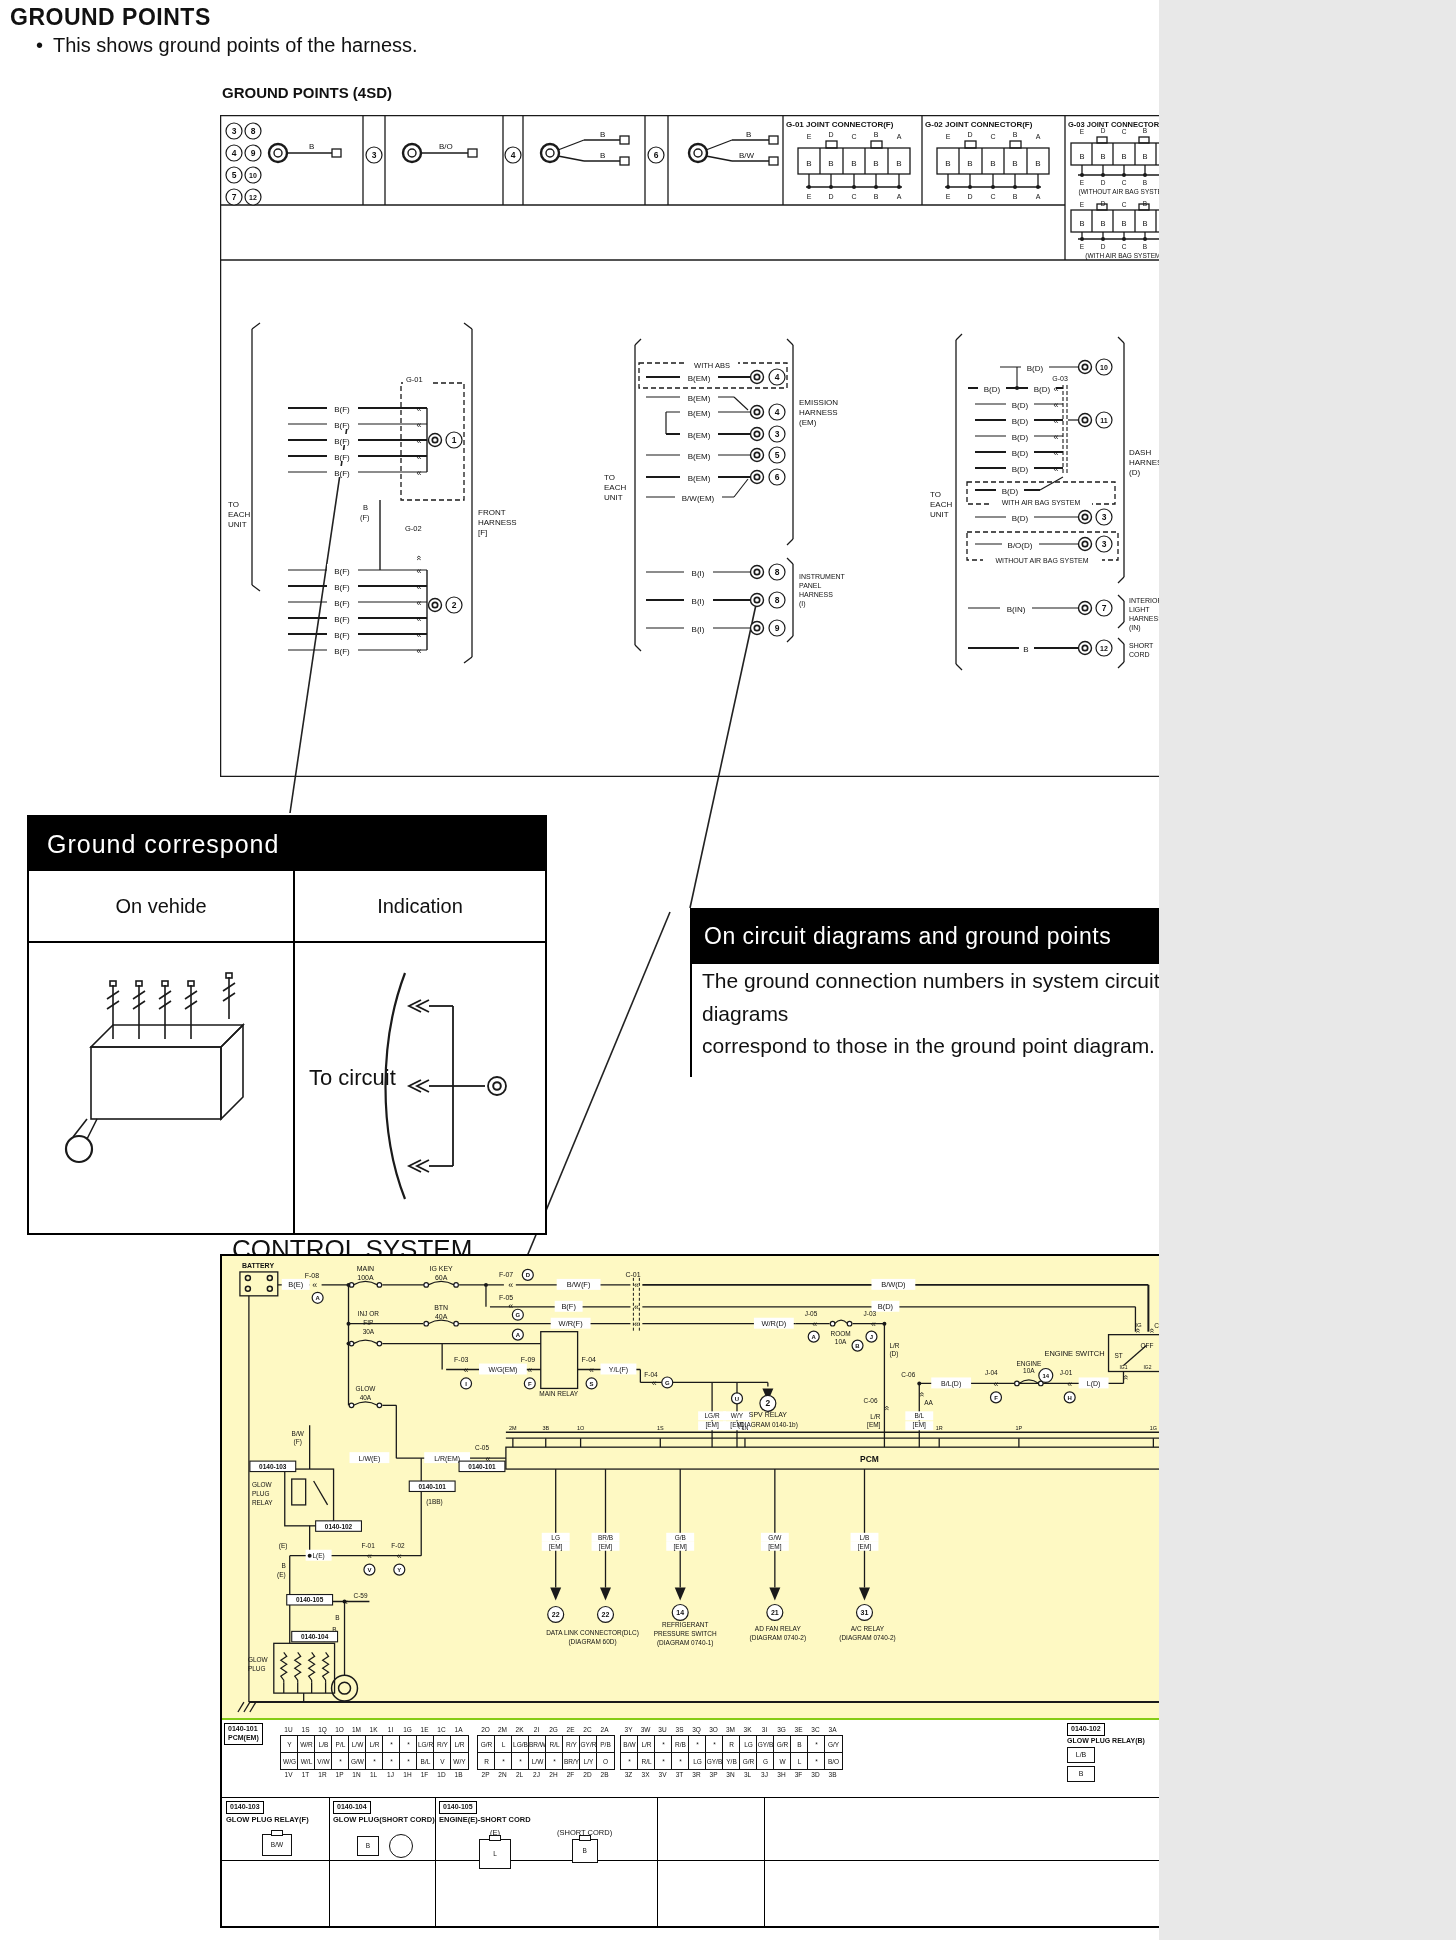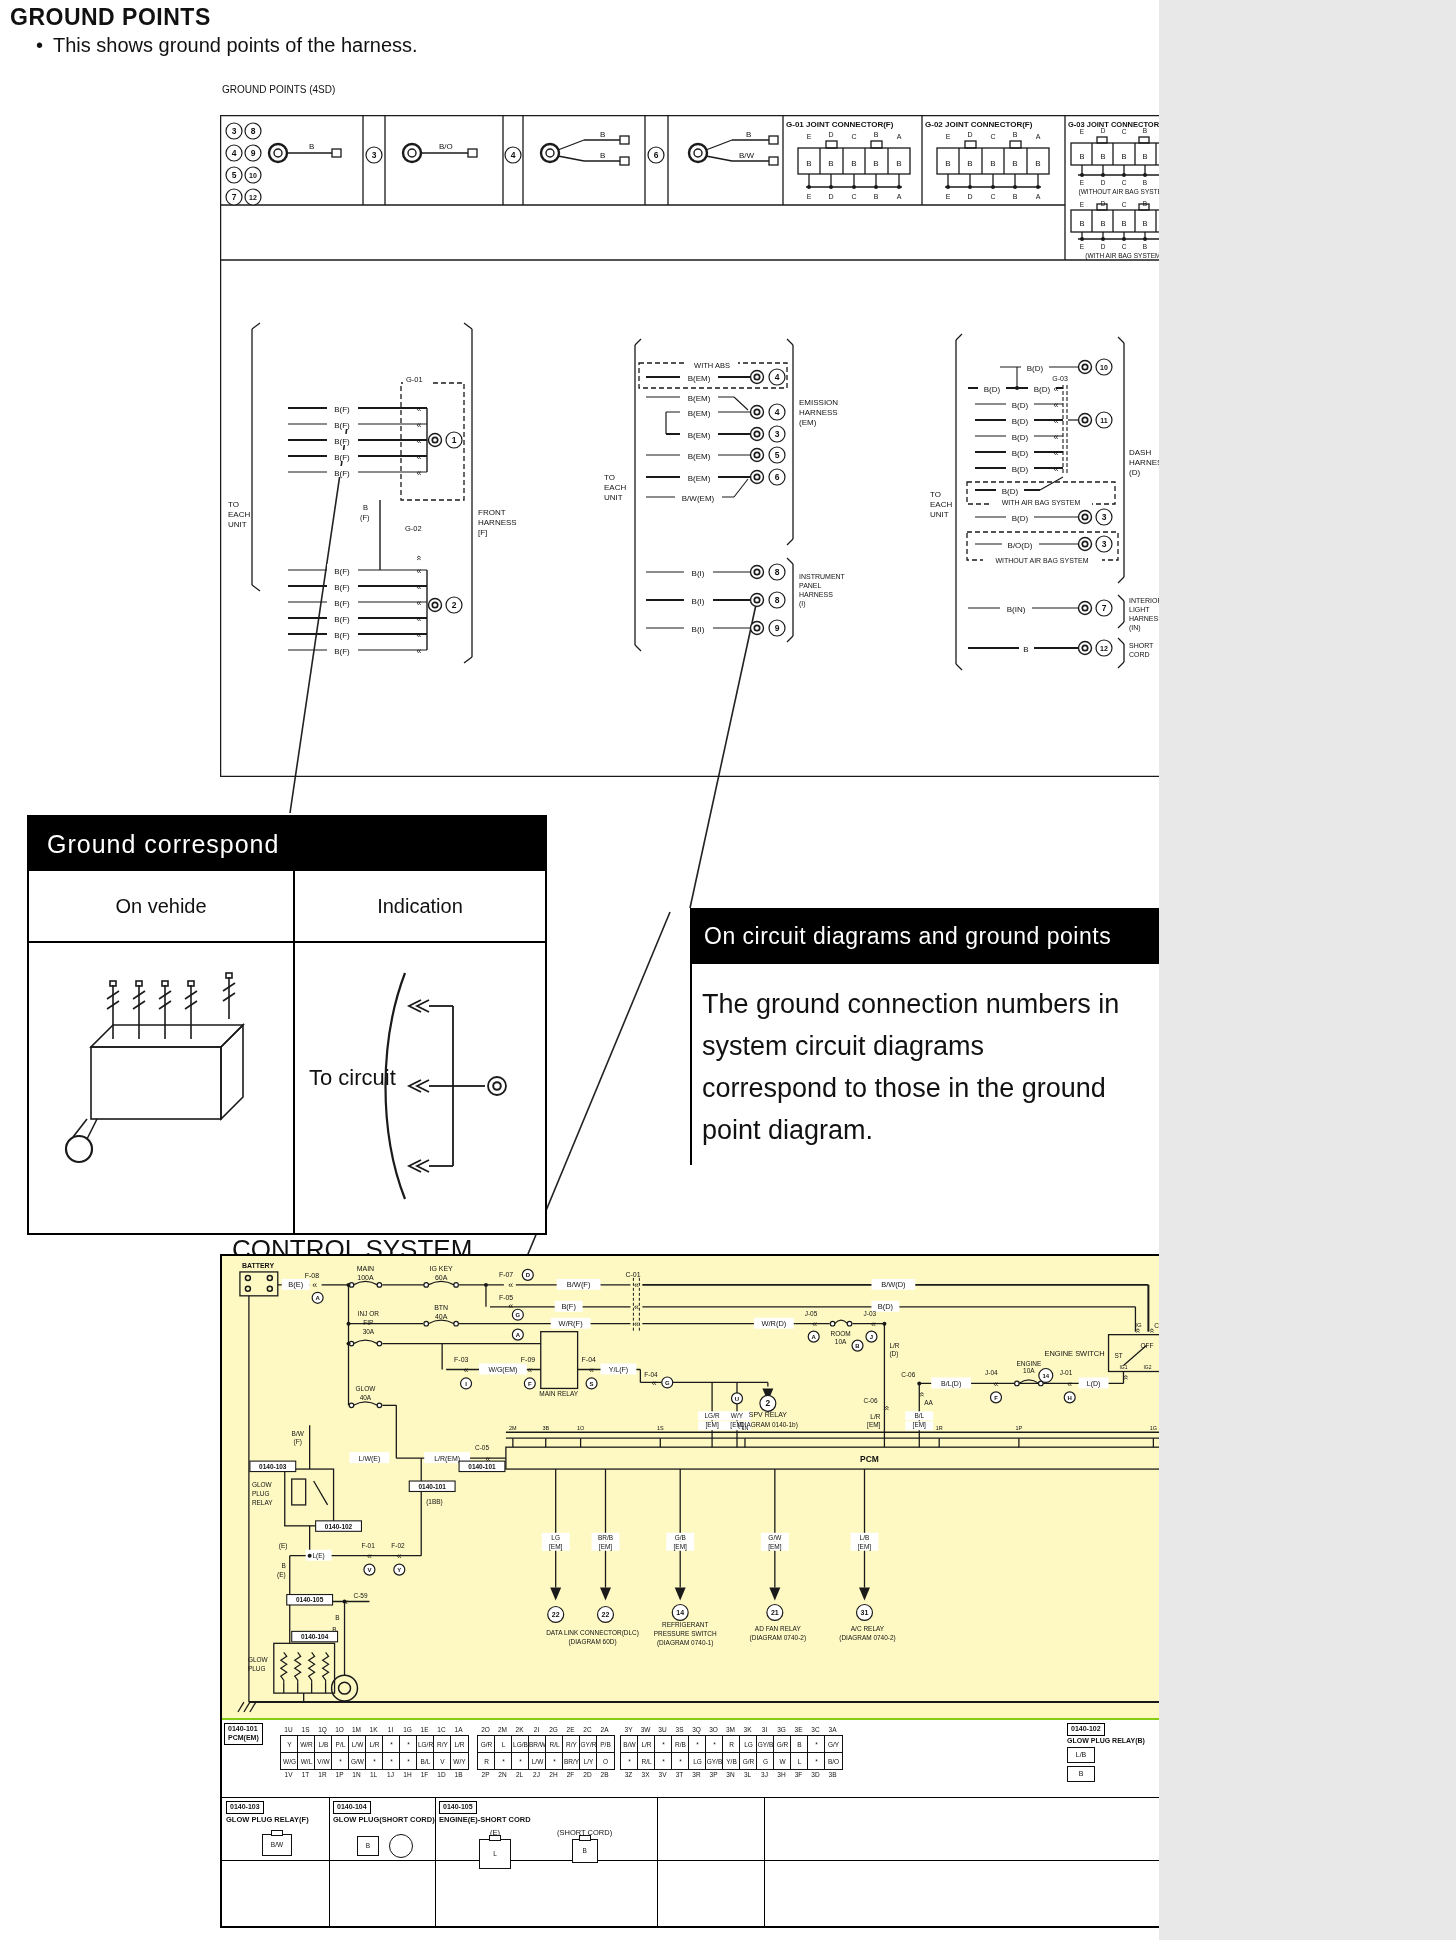--- a/index.html
+++ b/index.html
@@ -1,38 +1,38 @@
 <!DOCTYPE html>
 <html><head>
 <meta charset="utf-8">
 <style>
   html,body{margin:0;padding:0;background:#e8e8e8}
   .page{position:relative;width:1159px;height:1940px;background:#ffffff;
         font-family:"Liberation Sans",sans-serif;color:#111;overflow:hidden}
   .abs{position:absolute}
   .h1{left:10px;top:4px;font-size:23px;font-weight:bold;letter-spacing:.5px}
   .bullet{left:36px;top:34px;font-size:20px;display:flex;gap:10px}
-  .gp-label{left:222px;top:84px;font-size:10px;font-weight:normal}
+  .gp-label{left:222px;top:84px;font-size:15px;font-weight:bold}
   .gp-box{left:220px;top:115px;width:965px;height:662px}
   .overlay{left:0;top:0;pointer-events:none}
   
   .gi-box{left:27px;top:815px;width:520px;height:420px;border:2px solid #000;background:#fff;box-sizing:border-box}
   .gi-header{height:54px;background:#000;color:#fff;font-size:25px;display:flex;align-items:center;padding-left:18px;letter-spacing:1px}
   .gi-cols{display:grid;grid-template-columns:266px 1fr;height:70px;border-bottom:2px solid #000}
   .gi-col-h{display:flex;align-items:center;justify-content:center;font-size:20px;border-right:2px solid #000}
   .gi-col-h:last-child{border-right:none}
   .gi-body{position:relative;display:grid;grid-template-columns:266px 1fr;height:290px}
   .gi-cell-left{border-right:2px solid #000;position:relative}
   .gi-cell-right{position:relative}
   .to-circuit{position:absolute;left:14px;top:122px;font-size:22px}
   .gi-symbol{position:absolute;right:2px;top:8px}
   
   .oc-box{left:690px;top:908px;width:470px}
   .oc-header{height:56px;background:#000;color:#fff;font-size:23px;display:flex;align-items:center;padding-left:14px;letter-spacing:.5px}
-  .oc-body{border-left:2px solid #000;padding:20px 0 14px 10px;font-size:27px;line-height:1.55}
+  .oc-body{border-left:2px solid #000;padding:1px 0 14px 10px;font-size:21px;line-height:1.55}
   
   .cs-label{left:232px;top:1234px;font-size:26px;font-weight:normal}
   .cs-box{left:220px;top:1254px;width:1030px;height:674px;border:2px solid #000;box-sizing:border-box;background:#fef9c3}
   .strip{position:absolute;left:0;top:462px;right:0;bottom:0;border-top:2px solid #84cc16;background:#fff}
   .tagbox{border:1.5px solid #000;font-size:7px;font-weight:bold;padding:1px 3px;background:#fff;display:inline-block;line-height:1.25}
   .pcm-tag{position:absolute;left:2px;top:3px}
   .pingroup{position:absolute;top:4px}
   .pinrow{display:grid}
   .pc{width:17px;text-align:center;font-size:6.5px;overflow:hidden}
   .plabels .pc{height:11px;line-height:11px}

